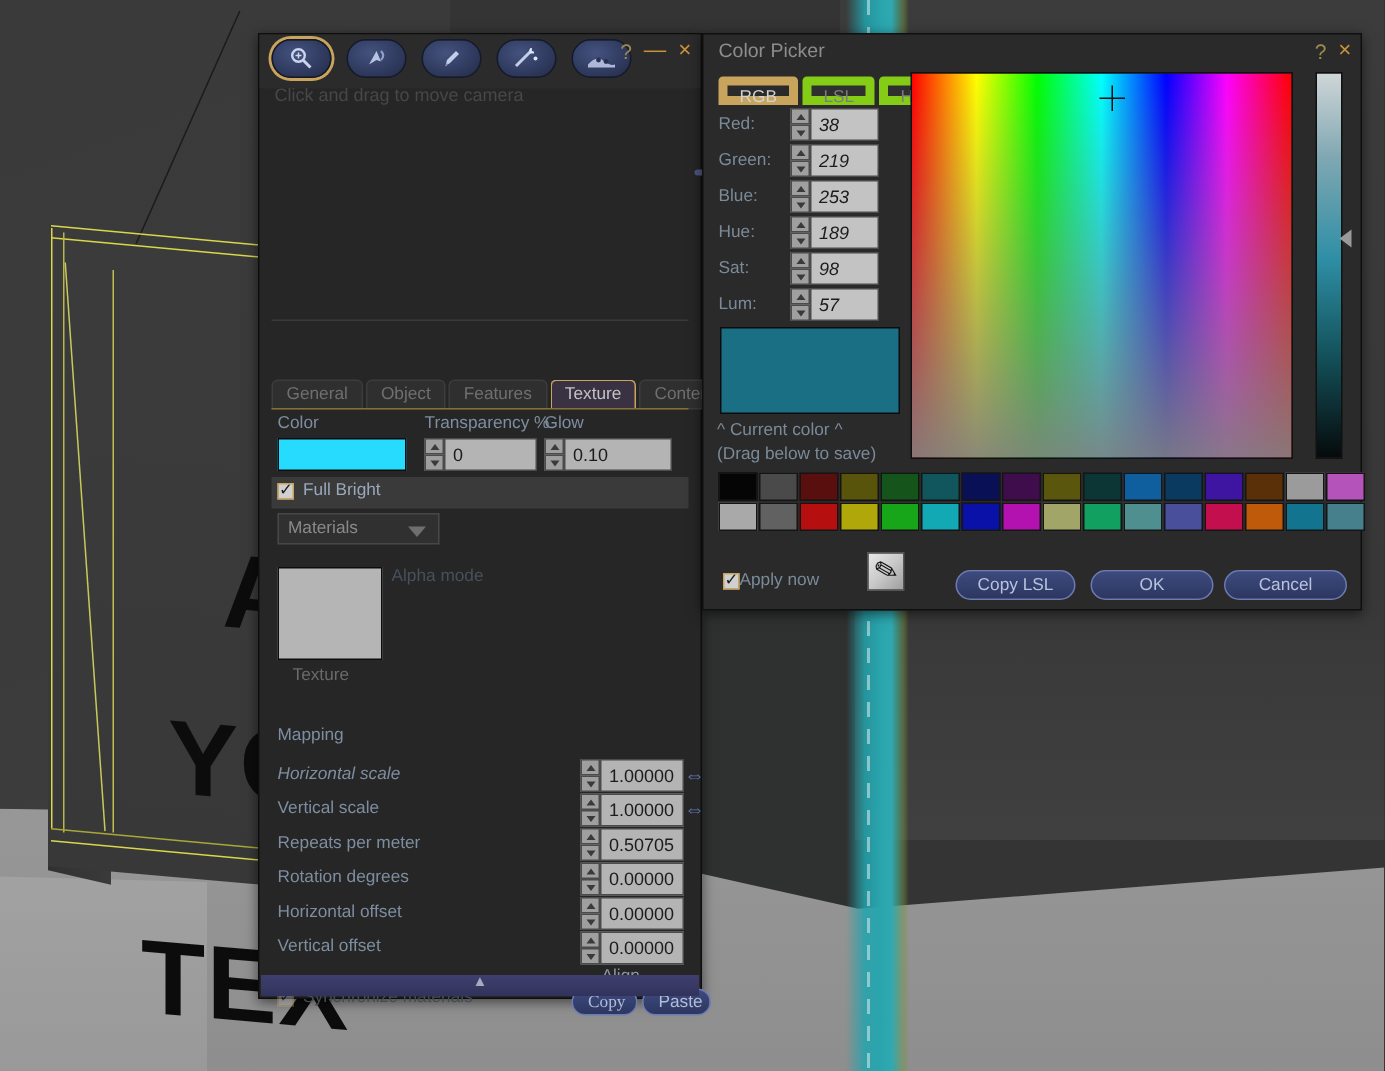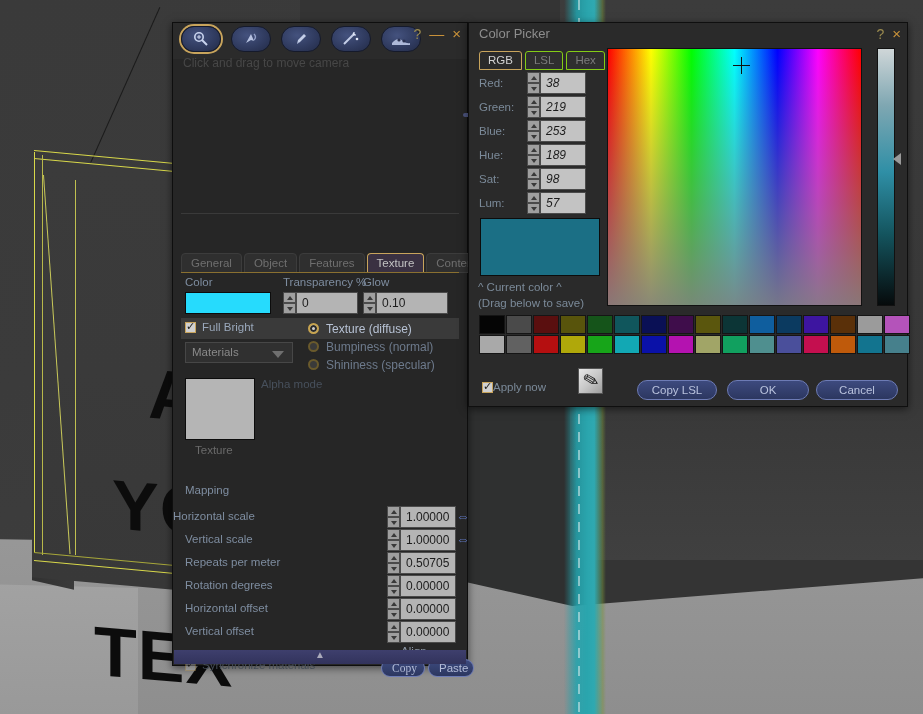--- a/index.html
+++ b/index.html
@@ -160,21 +160,21 @@
       position: absolute; left: 0; top: -3px; }
 
   
   #cpicker { left: 468px; top: 22px; width: 440px; height: 385px;
              background: #2a2a2a; border: 1px solid #0f0f0f; }
   #cpicker .hdr { height: 22px; position: relative; }
   #cpicker .ttl { position: absolute; left: 10px; top: 3px; color: #8d8d8d; font-size: 13px; }
 
   .cp-tabs { position: absolute; left: 10px; top: 28px; display: flex; gap: 3px; }
   .cp-tab { height: 19px; line-height: 17px; padding: 0 8px; font-size: 11.5px;
-            color: #7b7b7b; background: #2f2f2f; border: 1px solid #84cc16;
+            color: #7b7b7b; background: #2f2f2f; border: 6px solid #84cc16;
             border-radius: 3px 3px 0 0; }
   .cp-tab.active { color: #d2d2d2; background: #2a2a2a; border-color: #c8a45c; }
 
   .cp-rows { position: absolute; left: 10px; top: 48px; }
   .cp-row { display: flex; align-items: center; height: 24px; }
   .cp-row .lbl { width: 48px; color: #7b8a99; font-size: 11.5px; }
 
   .cp-preview { position: absolute; left: 480px; top: 218px; width: 120px; height: 58px;
                 border: 1px solid #0c0c0c; }
   .cp-cap { position: absolute; color: #7b8a99; font-size: 11.5px; }
@@ -325,46 +325,32 @@
       <div class="numbox" style="width:72px;">0.10</div>
     </div>
 
     <div class="hilite-row"></div>
 
     <div class="rowfield" style="left:12px;top:47px;">
       <span class="chk on"></span>
       <span class="fld-label" style="margin-left:6px;color:#9aa8bb;">Full Bright</span>
     </div>
 
-    <div style="position:absolute;left:135px;top:46px;">
-      <div class="radio-line">
-        <span class="rdot on"></span>
-        <span class="rlabel" style="color:#b7c2d4;">Texture (diffuse)</span>
-      </div>
-      <div class="radio-line">
-        <span class="rdot"></span>
-        <span class="rlabel" style="color:#6d7a8c;">Bumpiness (normal)</span>
-      </div>
-      <div class="radio-line">
-        <span class="rdot"></span>
-        <span class="rlabel" style="color:#6d7a8c;">Shininess (specular)</span>
-      </div>
-    </div>
 
     <div class="dropdown" style="position:absolute;left:12px;top:68px;width:108px;">Materials</div>
 
     <div class="fld-label" style="position:absolute;left:88px;top:104px;color:#47505c;">Alpha mode</div>
 
     <div class="texslot"></div>
     <div class="texcap">Texture</div>
 
     <div class="fld-label" style="position:absolute;left:12px;top:210px;">Mapping</div>
 
     <div id="texFields">
-        <div class="fld-label" style="position: absolute; left: 0; top: 236px;">Horizontal scale</div>
+        <div class="fld-label" style="position: absolute; left: 12px; top: 236px; font-style: italic;">Horizontal scale</div>
         <div class="rowfield" style="left: 214px; top: 232px;">
           <div class="spin">
             <div class="up"></div>
             <div class="dn"></div>
           </div>
           <div class="numbox" style="width:56px;">1.00000</div>
           <div class="linkarrows"></div>
         </div>
         <div class="fld-label" style="position: absolute; left: 12px; top: 259px;">Vertical scale</div>
         <div class="rowfield" style="left: 214px; top: 255px;">

